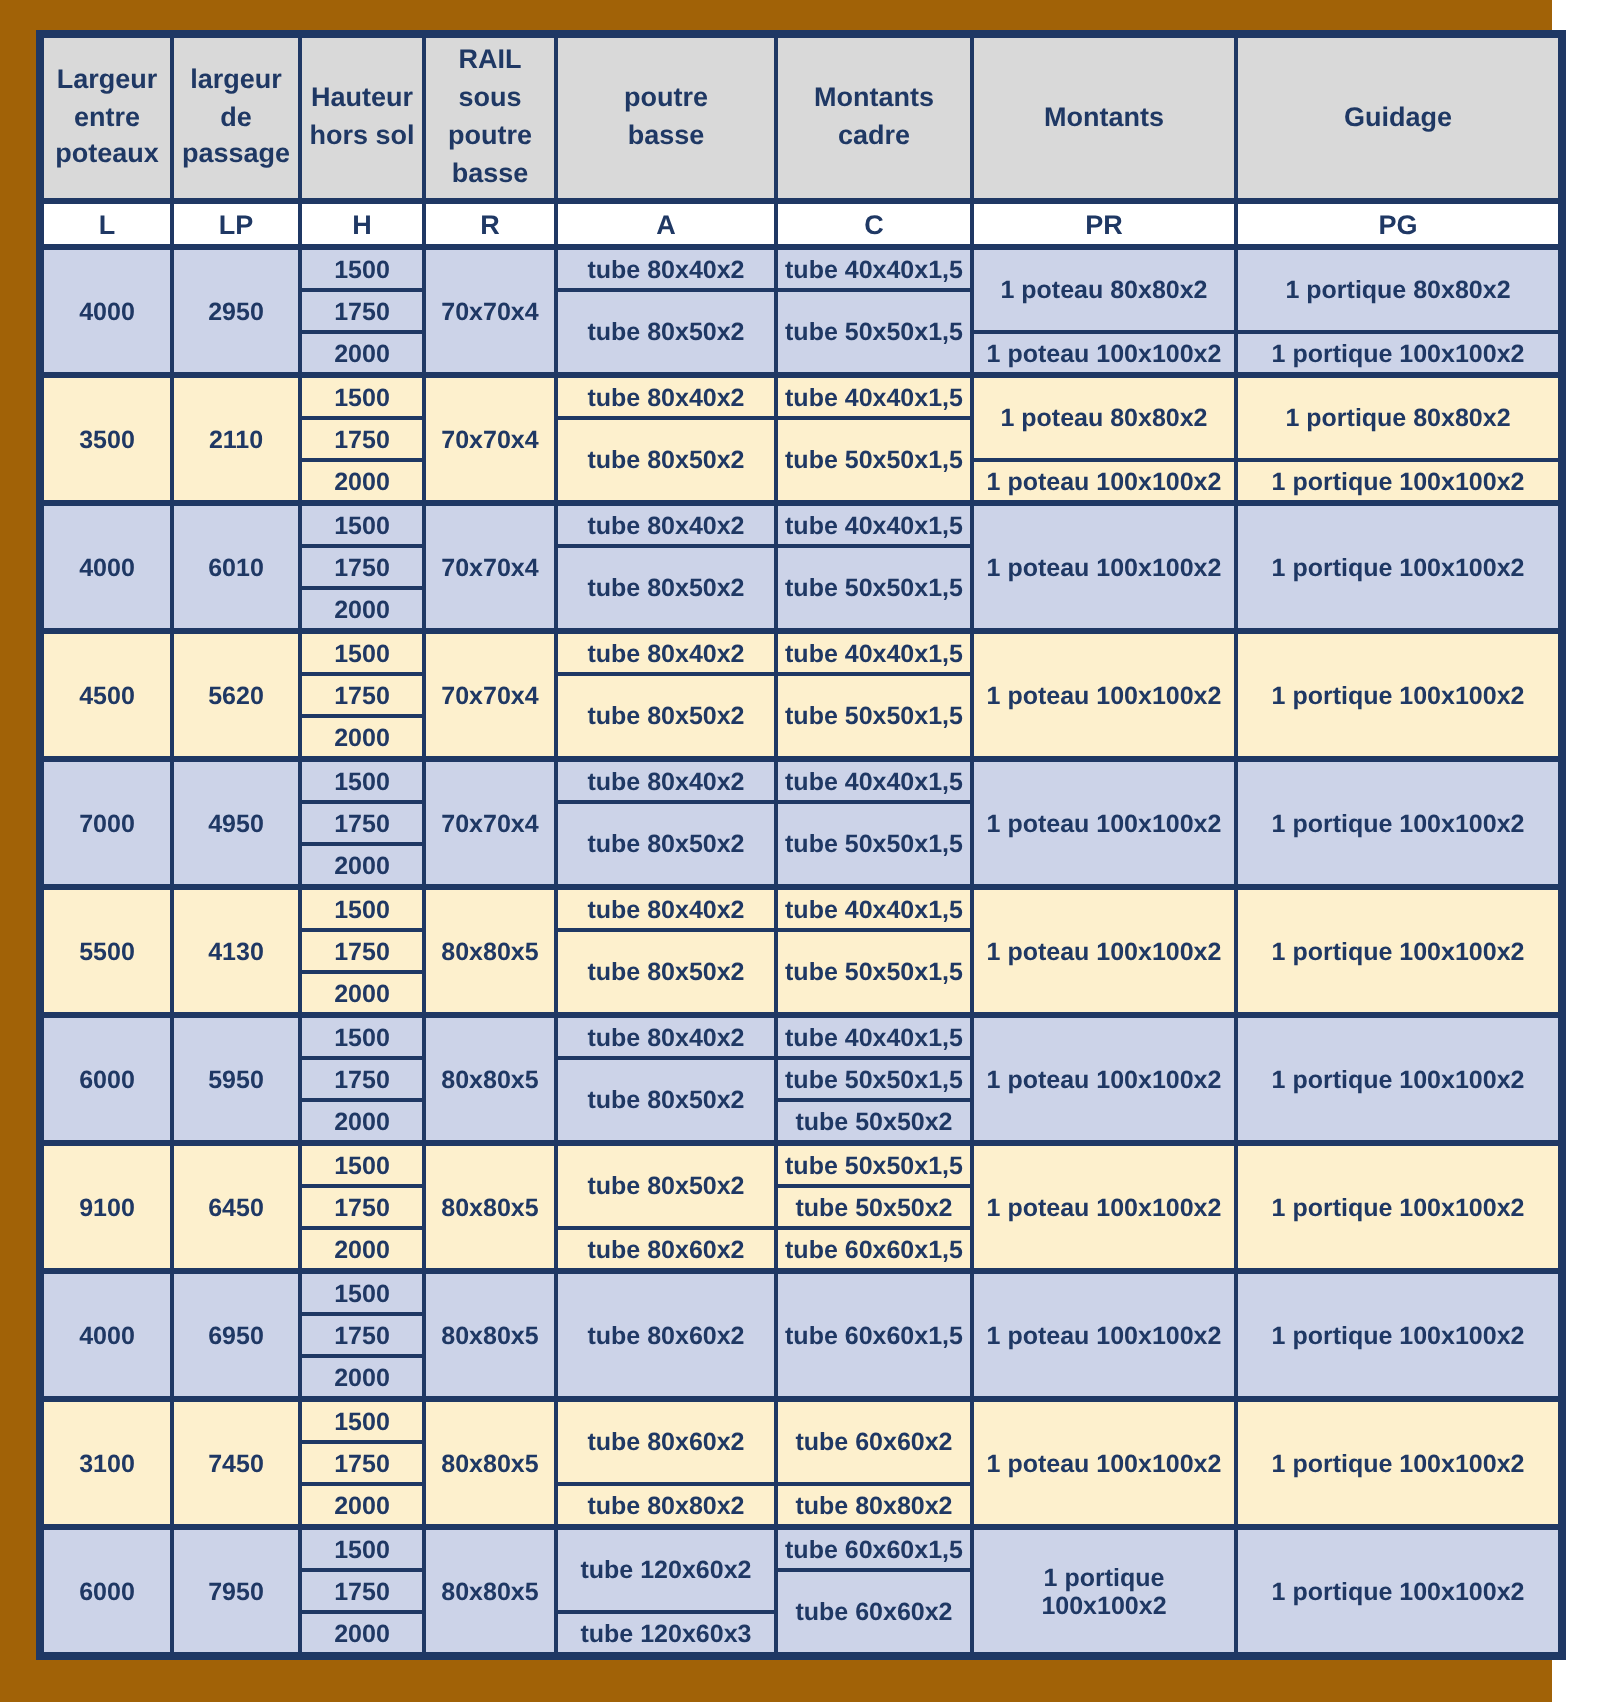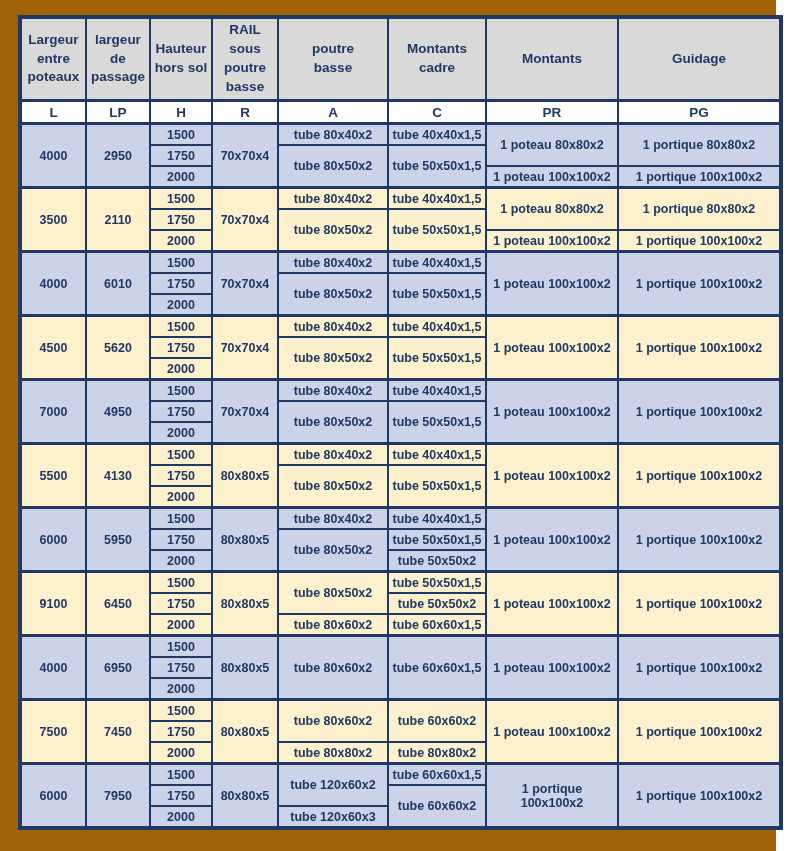--- a/index.html
+++ b/index.html
@@ -276,21 +276,21 @@
         </tr>
         <tr>
           <td>1750</td>
         </tr>
         <tr>
           <td>2000</td>
         </tr>
       </tbody>
       <tbody class="group yellow">
         <tr>
-          <td rowspan="3">7500</td>
+          <td rowspan="3">3100</td>
           <td rowspan="3">7450</td>
           <td>1500</td>
           <td rowspan="3">80x80x5</td>
           <td rowspan="2">tube 80x60x2</td>
           <td rowspan="2">tube 60x60x2</td>
           <td rowspan="3">1 poteau 100x100x2</td>
           <td rowspan="3">1 portique 100x100x2</td>
         </tr>
         <tr>
           <td>1750</td>

